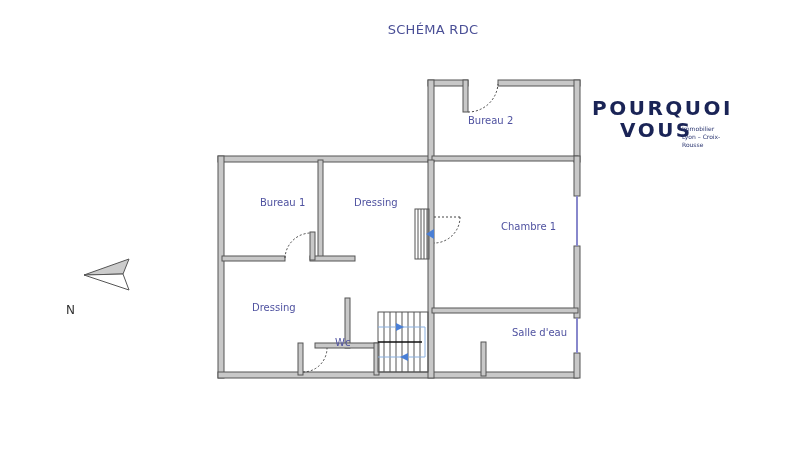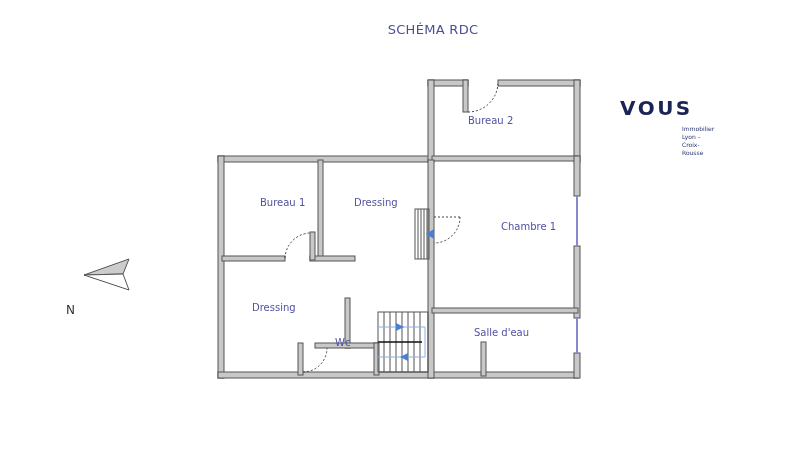--- a/index.html
+++ b/index.html
@@ -91,23 +91,24 @@
     <polygon points="84,275 123,274 129,290" fill="#fff" stroke="#555"></polygon>
   </g>
 </svg>
 
 <div class="room-label" style="left:468px;top:115px">Bureau 2</div>
 <div class="room-label" style="left:260px;top:197px">Bureau 1</div>
 <div class="room-label" style="left:354px;top:197px">Dressing</div>
 <div class="room-label" style="left:501px;top:221px">Chambre 1</div>
 <div class="room-label" style="left:252px;top:302px">Dressing</div>
 <div class="room-label" style="left:335px;top:337px">Wc</div>
-<div class="room-label" style="left:474px;top:327px">Salle d'eau</div>
+<div class="room-label" style="left:512px;top:327px">Salle d'eau</div>
 
 <div class="north">N</div>
 
 <div class="logo">
+  <div class="l1">POURQUOI</div>
   <div class="l3">VOUS</div>
   <div class="sub">
     <div>Immobilier</div>
     <div>Lyon – Croix-Rousse</div>
   </div>
 </div>
 
 </body></html>

